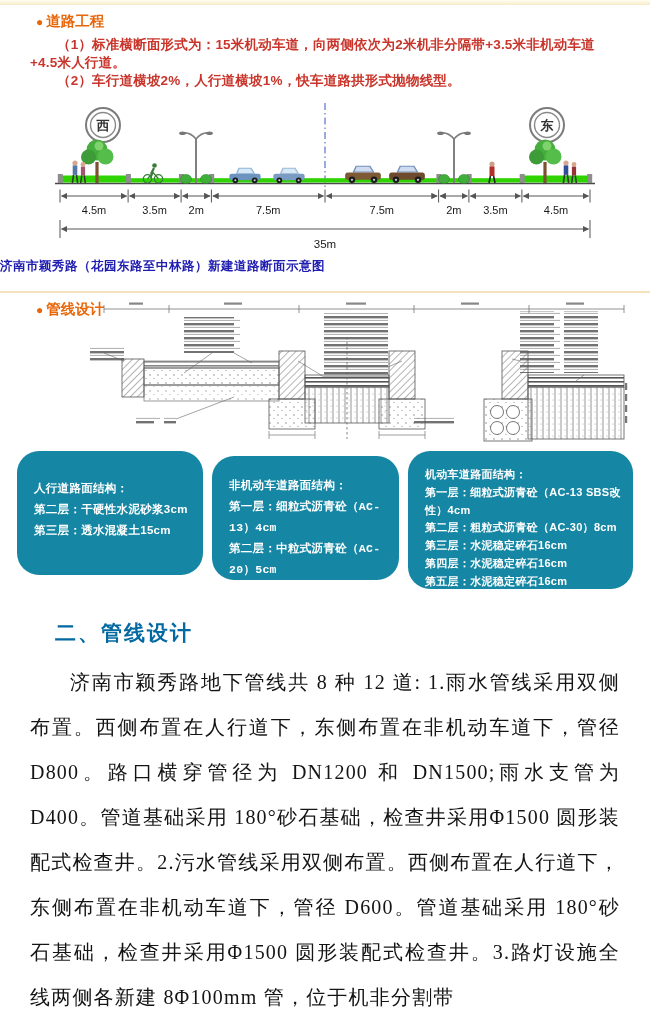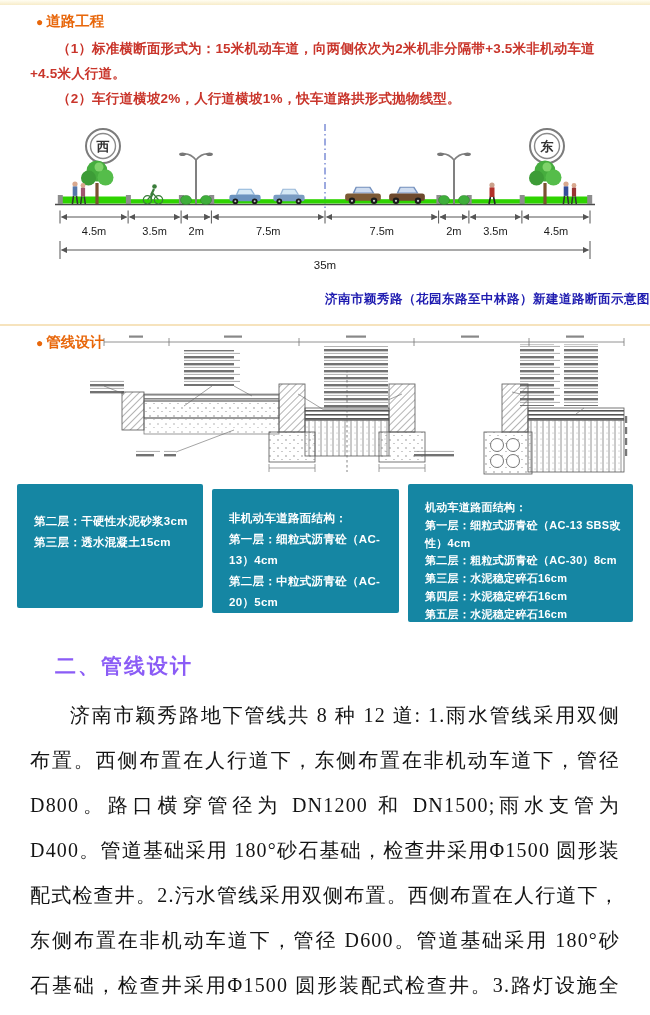--- a/index.html
+++ b/index.html
@@ -11,42 +11,42 @@
   .topbar { height: 5px; background: linear-gradient(180deg, #fffdf2, #f7ecc9); }
   .sec-header {
     display: flex; align-items: center; gap: 3px;
     color: #e8670b; font-weight: 800; font-size: 14.5px;
     padding: 7px 0 2px 36px;
   }
   .sec-header .bullet { font-size: 12px; line-height: 1; }
   .red-block { padding: 3px 28px 0 30px; }
   .red-block p {
     color: #c9352b; font-weight: 700; font-size: 13.5px;
-    line-height: 25px; text-indent: 2em; letter-spacing: 0.2px;
+    line-height: 18px; text-indent: 2em; letter-spacing: 0.2px;
   }
   .scene-wrap { margin-top: 9px; }
   .scene-wrap svg { display: block; margin: 0 auto; }
   .caption {
-    text-align: right; color: #1f1cb0; font-weight: 800; font-size: 12.5px;
-    margin-top: 13px; font-family: "Liberation Serif", serif; letter-spacing: 0.5px;
+    text-align: left; color: #1f1cb0; font-weight: 800; font-size: 12.5px;
+    margin-top: 1px; font-family: "Liberation Serif", serif; letter-spacing: 0.5px;
   }
   .divider { border-top: 2px solid #f6e3bd; margin-top: 16px; }
   .drawing-svg { display: block; margin: -20px 0 0 84px; }
   .boxes-row { display: flex; gap: 9px; padding: 0 17px; margin-top: 4px; align-items: flex-start; }
   .tbox {
-    background: #1586a3; color: #ffffff; border-radius: 2px;
+    background: #1586a3; color: #ffffff; border-radius: 22px;
     font-weight: 700; font-size: 11.5px; line-height: 21px;
     padding: 28px 9px 10px 17px; letter-spacing: 0.3px;
   }
   .tbox .layer-row { white-space: normal; }
   .tbox.b1 { flex: 0 0 186px; height: 124px; padding-top: 27px; }
-  .tbox.b2 { flex: 0 0 187px; height: 124px; margin-top: 5px; padding-top: 19px; }
+  .tbox.b2 { flex: 0 0 187px; height: 124px; margin-top: 5px; padding-top: 19px; font-family: Liberation Mono, monospace; }
   .tbox.b3 { flex: 1 1 auto; height: 138px; line-height: 17.8px; font-size: 11px; padding-top: 15px; }
   .pipe-heading {
-    font-size: 21px; font-weight: 700; color: #8b5cf6;
+    font-size: 21px; font-weight: 700; color: #0369a1;
     margin: 30px 0 0 55px; font-family: "Liberation Serif", serif;
     letter-spacing: 2px;
   }
   .pipe-para {
     margin: 13px 30px 0 30px; font-size: 20px; line-height: 45px;
     text-align: justify; text-indent: 2em; color: #141414;
     font-family: "Liberation Serif", serif; letter-spacing: 1.2px;
   }
   svg text { font-family: "Liberation Sans", sans-serif; }
 </style>
@@ -339,20 +339,21 @@
   <g fill="#777">
     <rect x="541" y="82" width="2.2" height="7"></rect>
       <rect x="541" y="93" width="2.2" height="7"></rect>
     <rect x="541" y="104" width="2.2" height="7"></rect>
       <rect x="541" y="115" width="2.2" height="7"></rect>
   </g>
 </svg>
 
 <div class="boxes-row">
   <div class="tbox b1">
+    <div class="box-title">人行道路面结构：</div>
     <div class="layer-row">第二层：干硬性水泥砂浆3cm</div>
     <div class="layer-row">第三层：透水混凝土15cm</div>
   </div>
   <div class="tbox b2">
     <div class="box-title">非机动车道路面结构：</div>
     <div class="layer-row">第一层：细粒式沥青砼（AC-13）4cm</div>
     <div class="layer-row">第二层：中粒式沥青砼（AC-20）5cm</div>
     <div class="layer-row">第三层：水泥稳定碎石16cm</div>
     <div class="layer-row">第四层：水泥稳定碎石16cm</div>
   </div>

